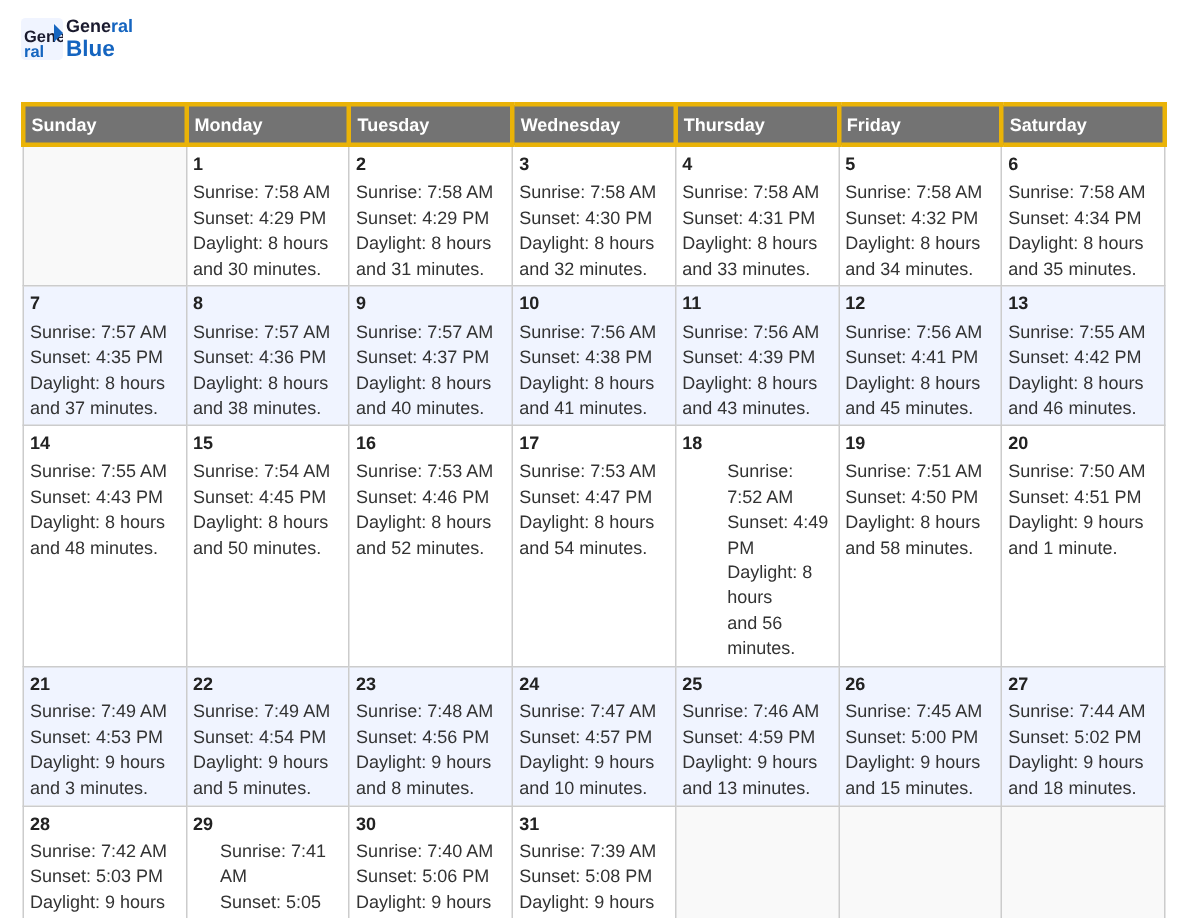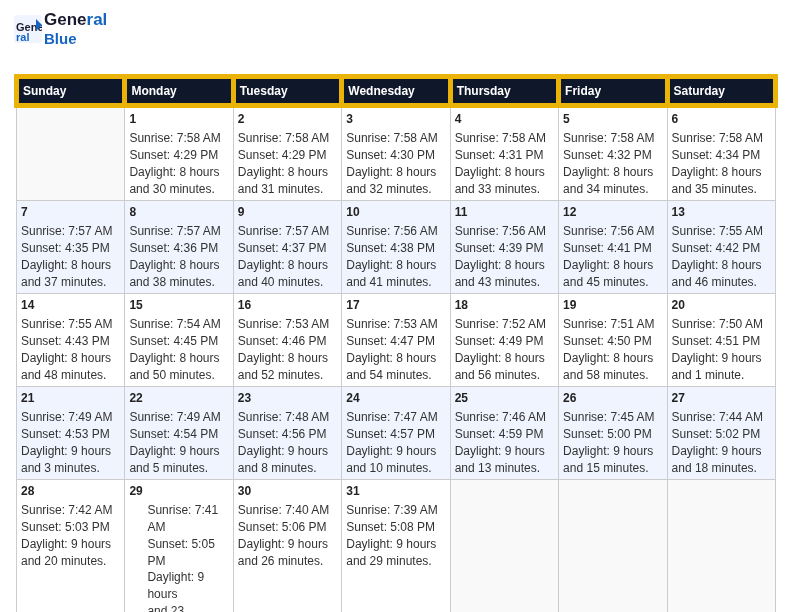--- a/index.html
+++ b/index.html
@@ -41,27 +41,27 @@
     .location {
       font-size: 14px;
       color: #333;
     }
     .calendar-table {
       width: 100%;
       border-collapse: collapse;
       font-size: 11px;
     }
     .calendar-table thead tr th {
-      background-color: #0f172a;
+      background-color: #737373;
       color: #fff;
       padding: 5px 4px;
       text-align: left;
       font-size: 12px;
       font-weight: bold;
-      border: 5px solid #eab308;
+      border: 3px solid #eab308;
     }
     .calendar-table tbody tr td {
       border: 1px solid #ccc;
       vertical-align: top;
       padding: 3px 4px;
       height: 88px;
       width: calc(100% / 7);
       color: #222;
       line-height: 1.4;
     }
@@ -91,21 +91,21 @@
 <div class="page">
   <div class="header">
     <div class="logo">
       <svg class="logo-icon" viewBox="0 0 28 28" xmlns="http://www.w3.org/2000/svg">
         <rect width="28" height="28" rx="3" fill="#f0f4ff"></rect>
         <text x="2" y="16" font-size="11" font-weight="bold" fill="#1a1a2e">Gene</text>
         <text x="2" y="26" font-size="11" font-weight="bold" fill="#1565c0">ral</text>
         <polygon points="22,4 28,10 22,16" fill="#1565c0"></polygon>
       </svg>
       <div>
-        <div style="font-size:17px;font-weight:bold;color:#1a1a2e;line-height:1.2;">Gene<span style="color:#1565c0;">ral</span></div>
+        <div style="font-size:12px;font-weight:bold;color:#1a1a2e;line-height:1.2;">Gene<span style="color:#1565c0;">ral</span></div>
         <div style="font-size:15px;font-weight:bold;color:#1565c0;line-height:1.2;">Blue</div>
       </div>
     </div>
     <div class="title-block">
       <div class="month-title"></div>
       <div class="location"></div>
     </div>
   </div>
 
   <table class="calendar-table">
@@ -241,21 +241,21 @@
           </td>
           <td>
             <span class="day-number">17</span>
             <div class="day-info" style="white-space: pre-line;">Sunrise: 7:53 AM
 Sunset: 4:47 PM
 Daylight: 8 hours
 and 54 minutes.</div>
           </td>
           <td>
             <span class="day-number">18</span>
-            <div class="day-info" style="white-space: pre-line;">Sunrise: 7:52 AM
+            <div class="day-info" style="white-space: pre-line; margin-left: 30px;">Sunrise: 7:52 AM
 Sunset: 4:49 PM
 Daylight: 8 hours
 and 56 minutes.</div>
           </td>
           <td>
             <span class="day-number">19</span>
             <div class="day-info" style="white-space: pre-line;">Sunrise: 7:51 AM
 Sunset: 4:50 PM
 Daylight: 8 hours
 and 58 minutes.</div>

